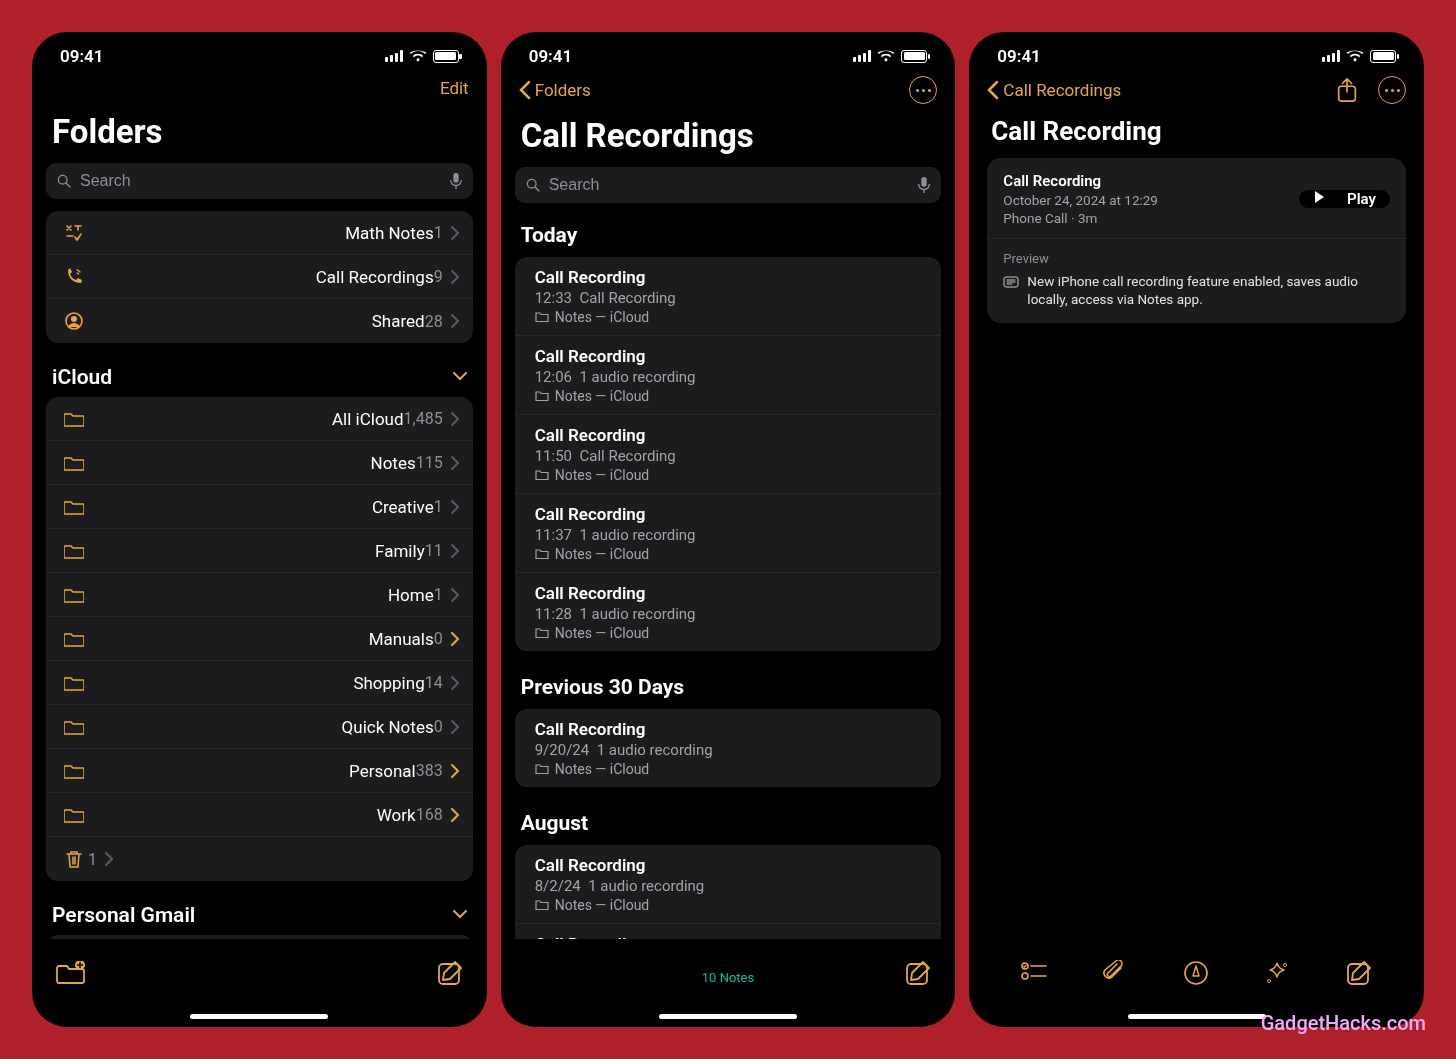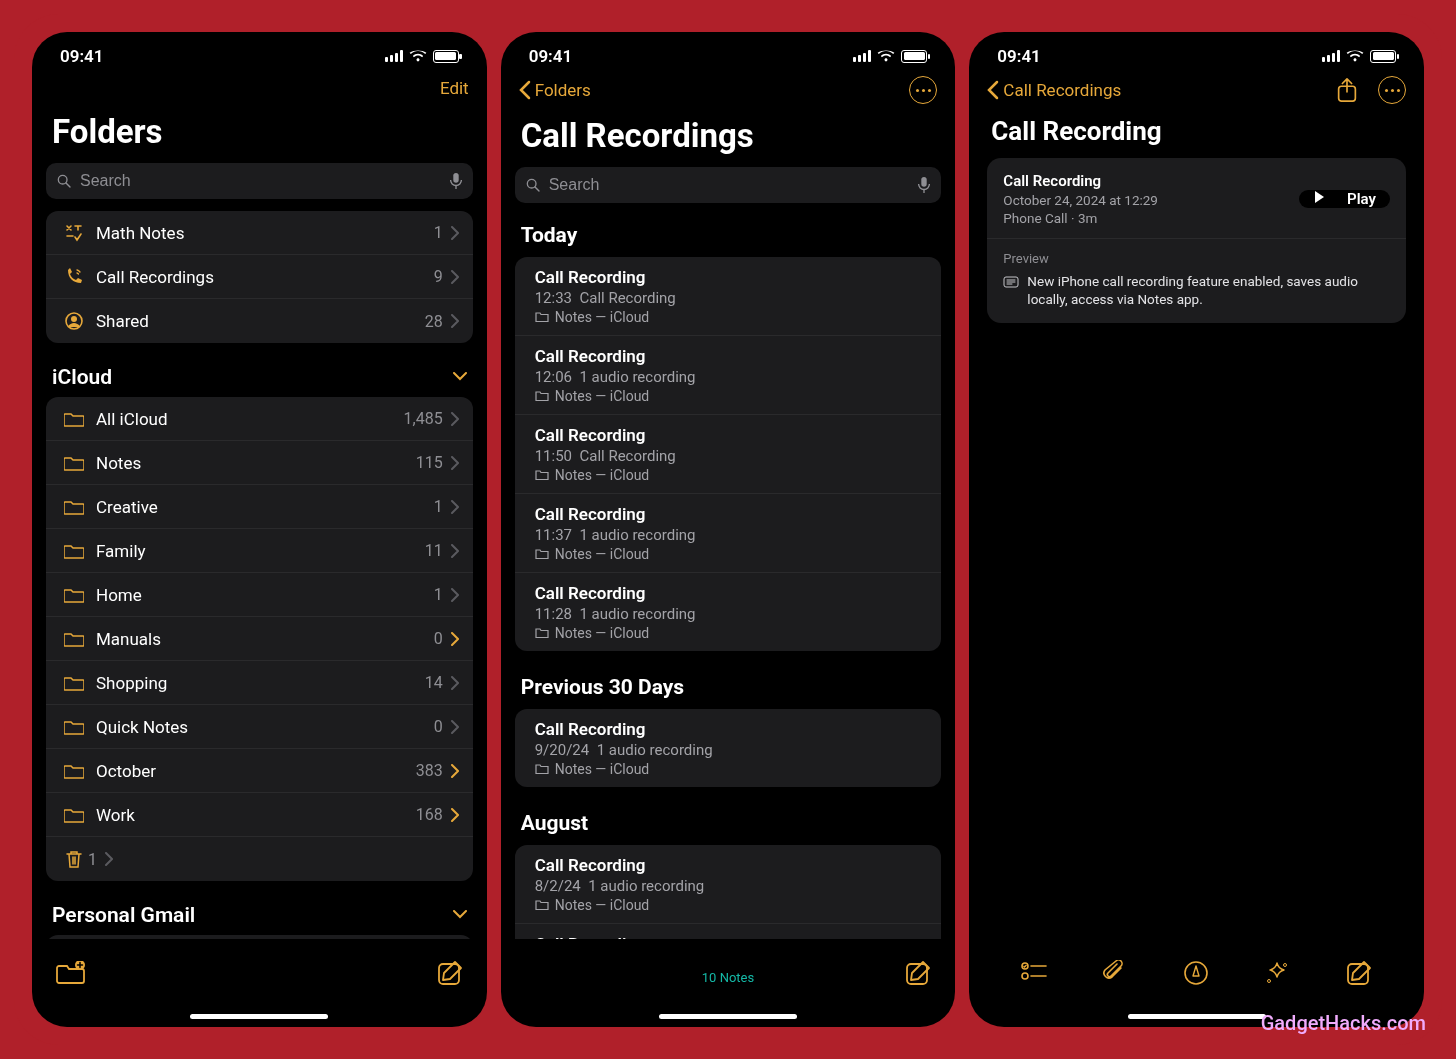--- a/index.html
+++ b/index.html
@@ -91,20 +91,21 @@
   }
   .search input::placeholder { color: #8e8e93; }
   .mic svg { display:block; }
 
   
   .content { flex:1; overflow:hidden; padding: 0 14px; }
   .section { background: #1c1c1e; border-radius: 12px; margin-bottom: 16px; overflow:hidden; }
   .row {
     display:flex; align-items:center; height: 44px; padding: 0 14px;
     border-bottom: 0.5px solid #2a2a2c;
+    text-align: right;
   }
   .row:last-child { border-bottom: none; }
   .row .icon { width: 28px; color:#e6a83a; display:flex; justify-content:center; }
   .row .label { flex:1; font-size: 17px; color:#fff; padding-left:8px; }
   .row .count { color:#8e8e93; font-size:16px; margin-right:8px; }
   .row .chev { color:#5a5a5f; }
   .row .chev.gold { color:#e6a83a; }
 
   .section-header {
     display:flex; align-items:center; justify-content:space-between;
@@ -380,21 +381,21 @@
                 <path d="M1 1l6 6-6 6" stroke="#5a5a5f" stroke-width="2" fill="none" stroke-linecap="round"></path>
               </svg>
             </span>
           </div>
           <div class="row">
             <span class="icon">
               <svg width="20" height="16" viewBox="0 0 20 16">
                 <path d="M1 3h6l2 2h10a1 1 0 011 1v8a1 1 0 01-1 1H1a1 1 0 01-1-1V4a1 1 0 011-1z" stroke="#e6a83a" stroke-width="1.5" fill="none"></path>
               </svg>
             </span>
-            <span class="label">October</span>
+            <span class="label">Personal</span>
             <span class="count">383</span>
             <span class="chev gold">
               <svg width="8" height="14" viewBox="0 0 8 14">
                 <path d="M1 1l6 6-6 6" stroke="#e6a83a" stroke-width="2" fill="none" stroke-linecap="round"></path>
               </svg>
             </span>
           </div>
           <div class="row">
             <span class="icon">
               <svg width="20" height="16" viewBox="0 0 20 16">

